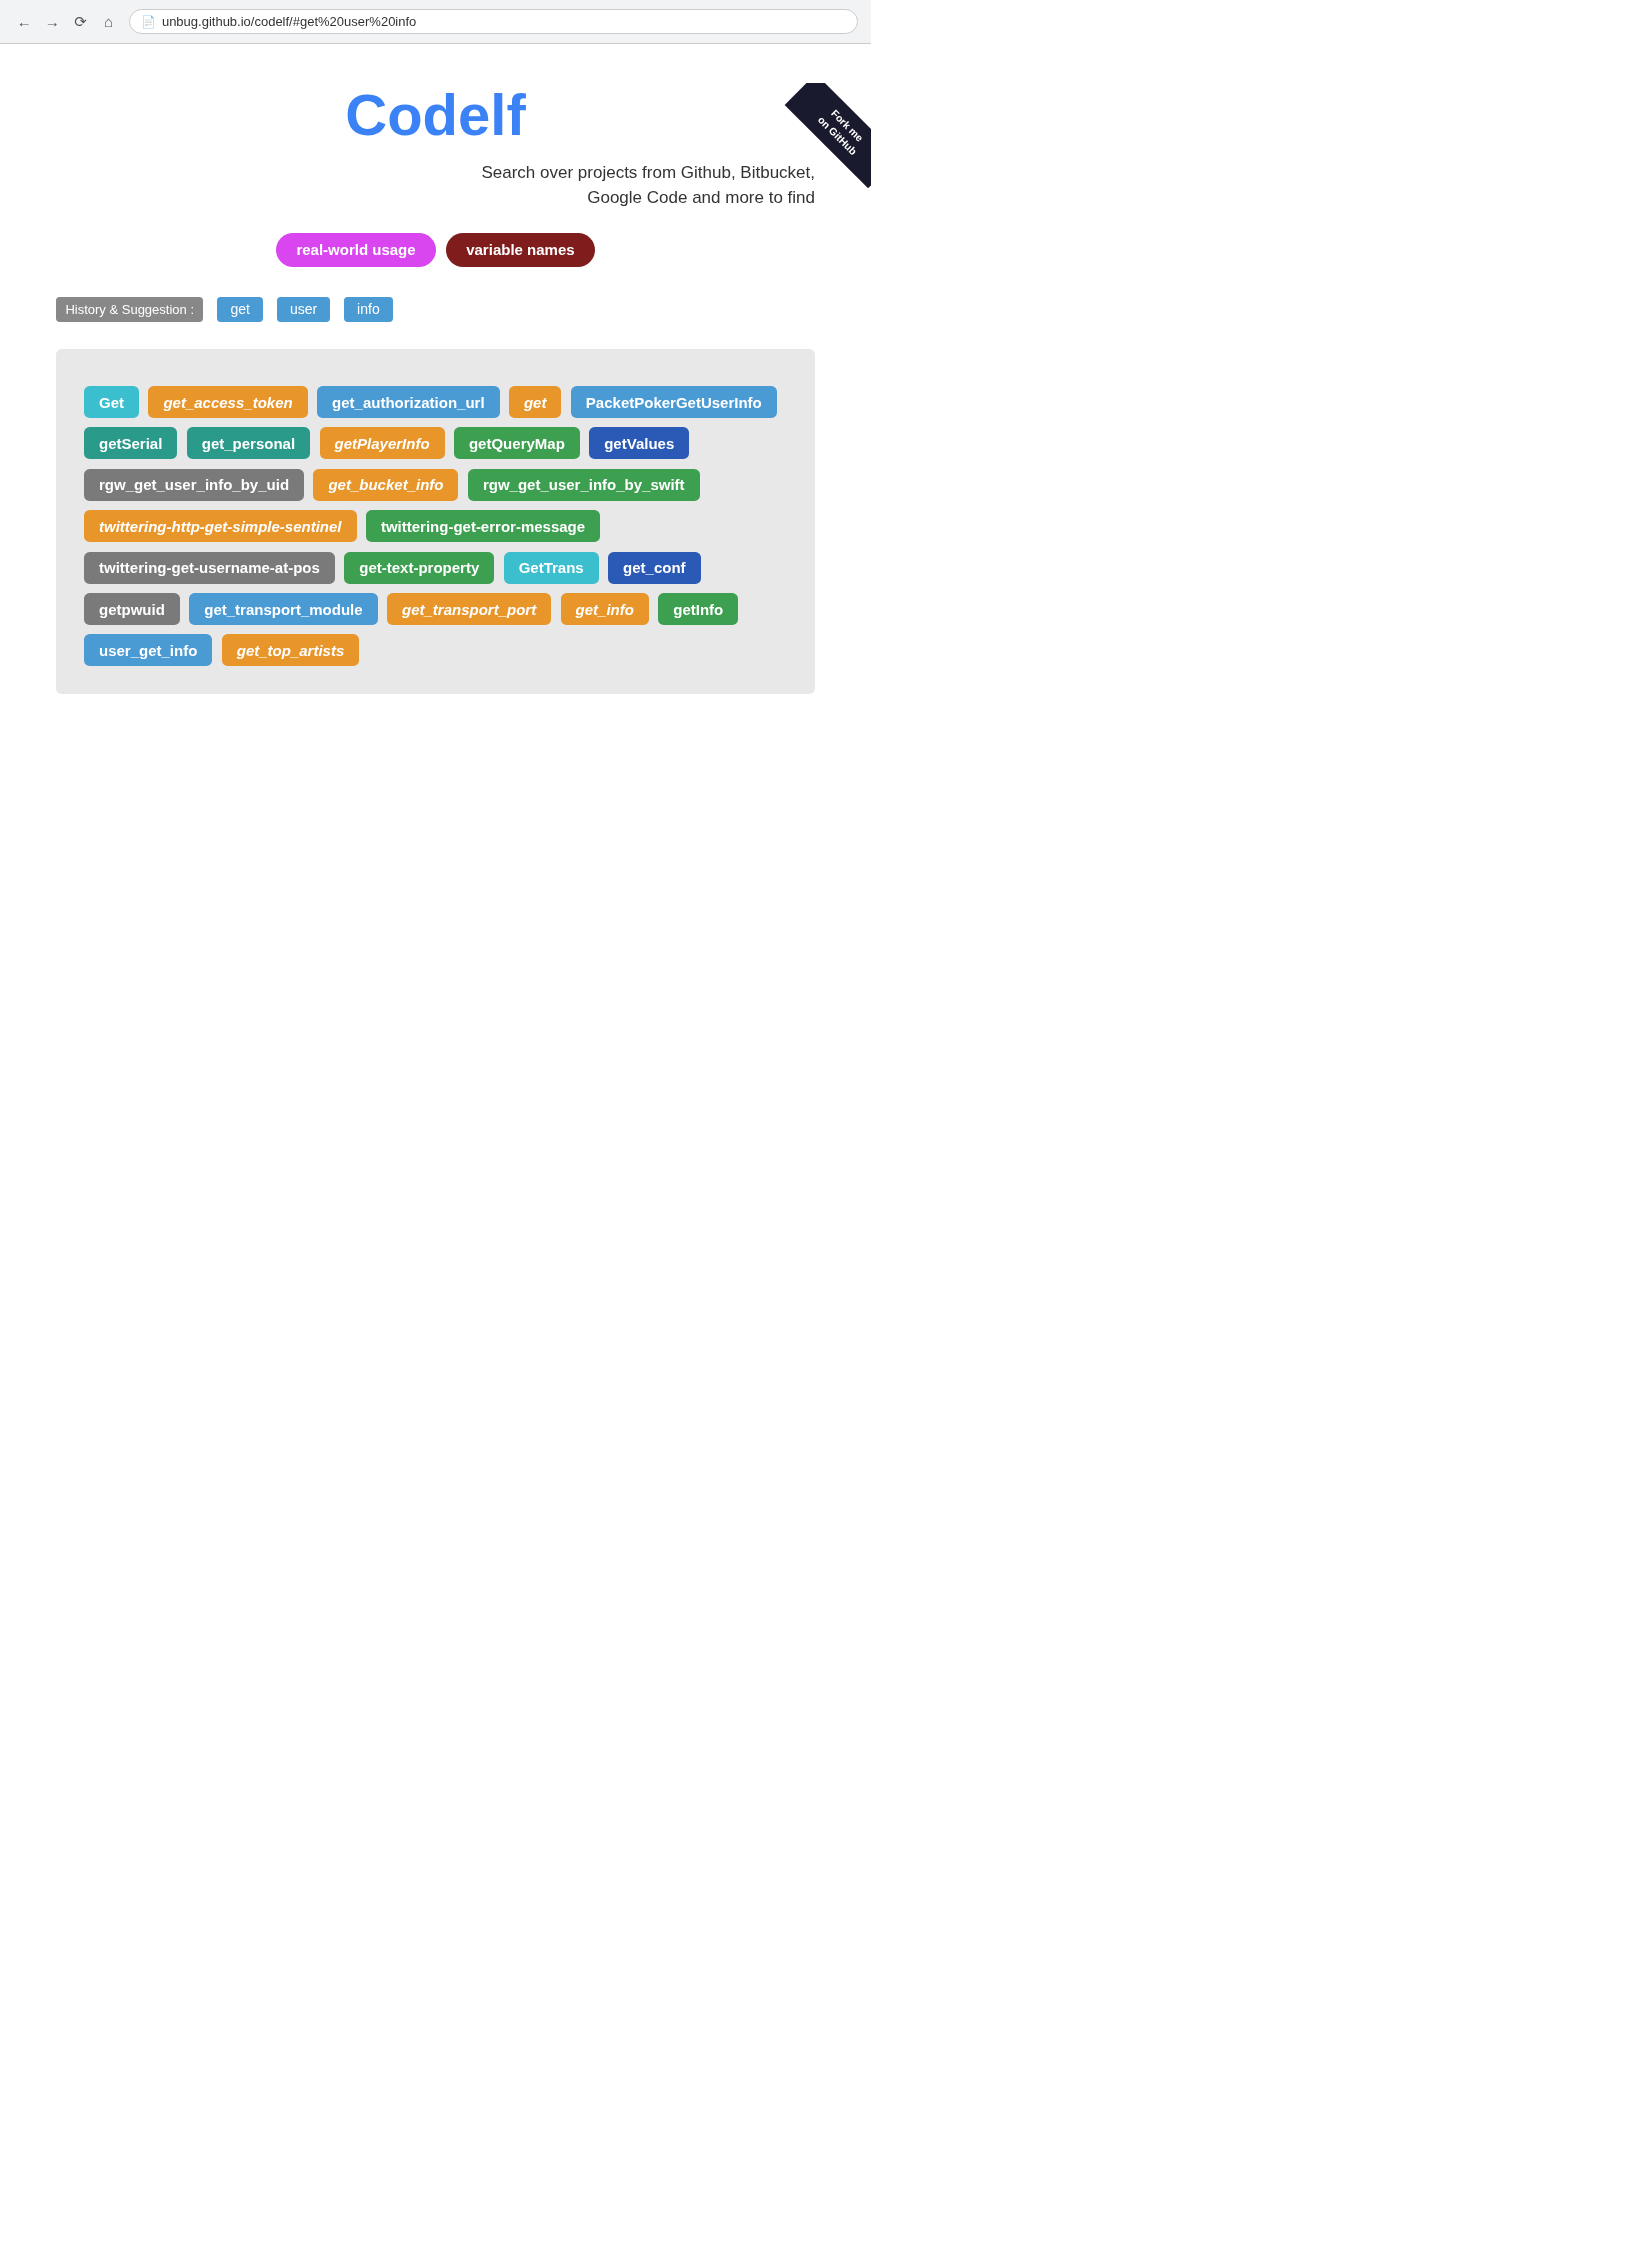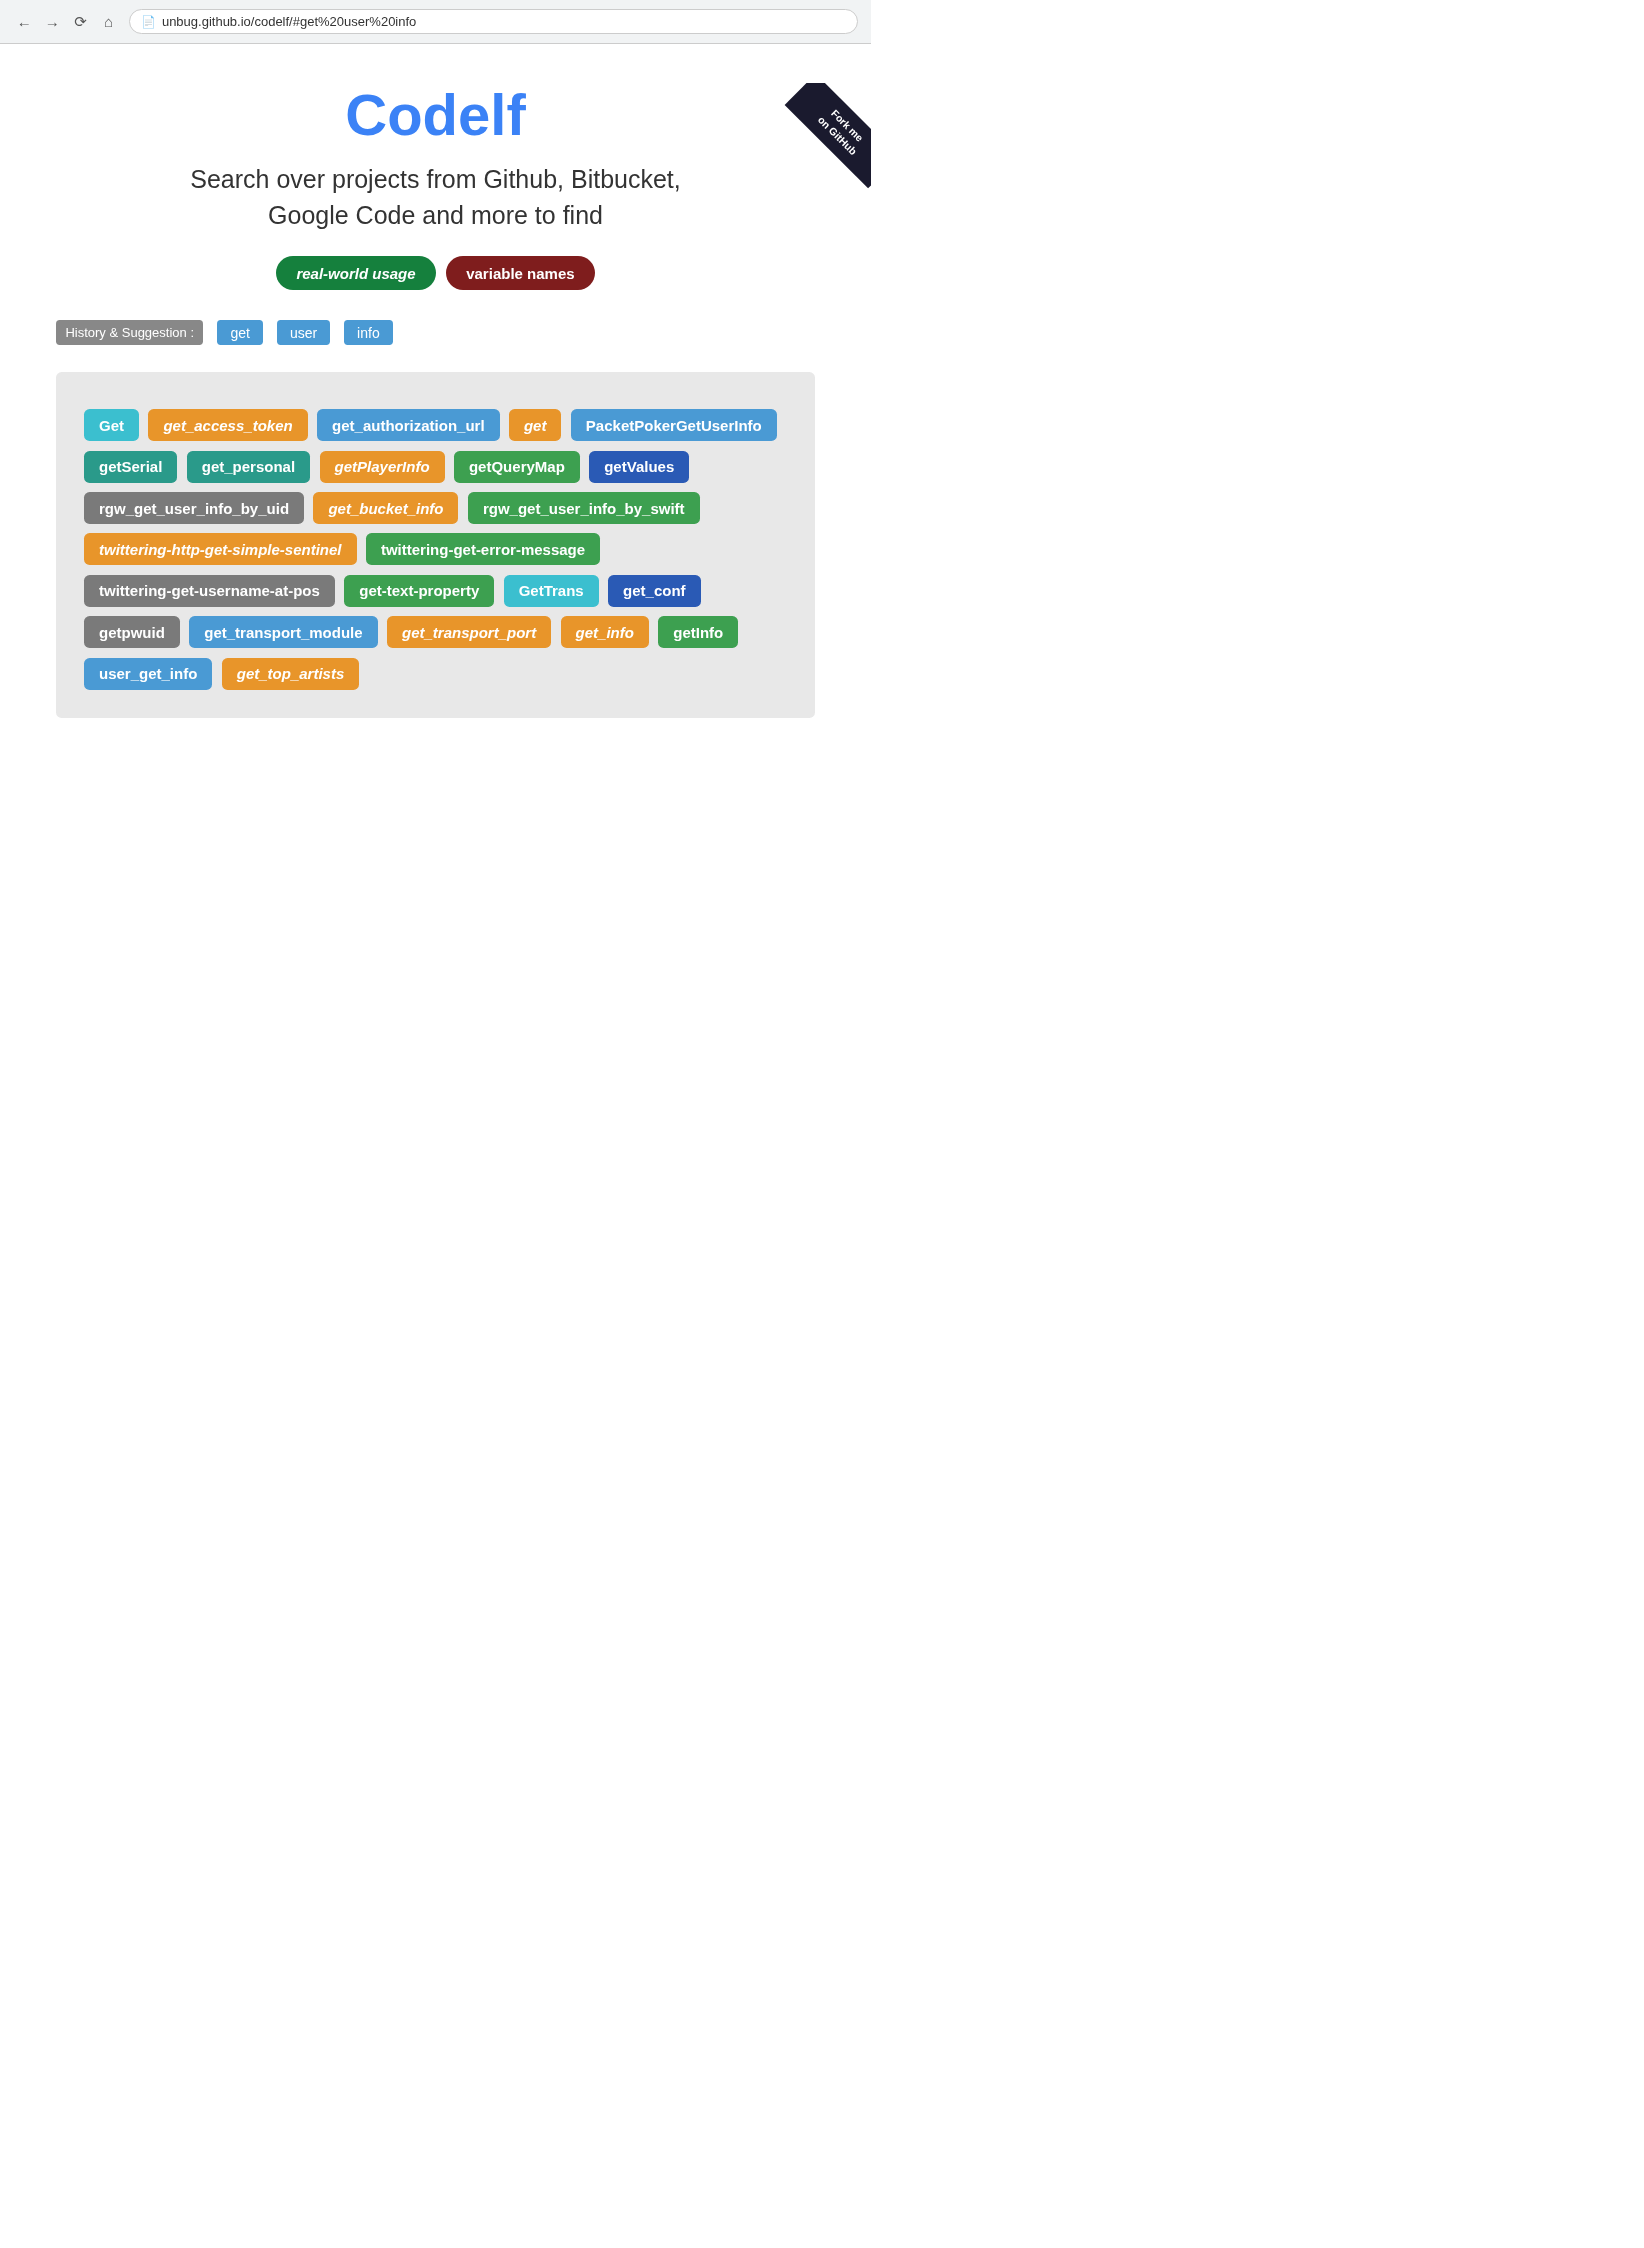--- a/index.html
+++ b/index.html
@@ -93,44 +93,45 @@
     }
 
     .site-title {
       font-size: 58px;
       font-weight: bold;
       color: #3b82f6;
       margin-bottom: 13px;
     }
 
     .subtitle {
-      font-size: 25px;
+      font-size: 17px;
       color: #333;
       line-height: 1.45;
       margin-bottom: 22.5px;
       font-weight: 400;
+      text-align: right;
     }
 
     .tag-buttons {
       display: flex;
       justify-content: center;
       gap: 9.4px;
       margin-bottom: 30px;
     }
 
     .tag-btn {
       padding: 8.4px 20.6px;
       border-radius: 20.6px;
       font-size: 15px;
       font-weight: 600;
       border: none;
       cursor: pointer;
       color: #fff;
     }
-    .tag-btn.green { background: #15803d; font-style: italic; }
+    .tag-btn.green { background: #d946ef; }
     .tag-btn.red { background: #7f1d1d; }
 
     
     .search-area {
       display: flex;
       align-items: center;
       border: 1.9px solid #4a9ad4;
       border-radius: 5.6px;
       margin-bottom: 22.5px;
       background: #fff;

